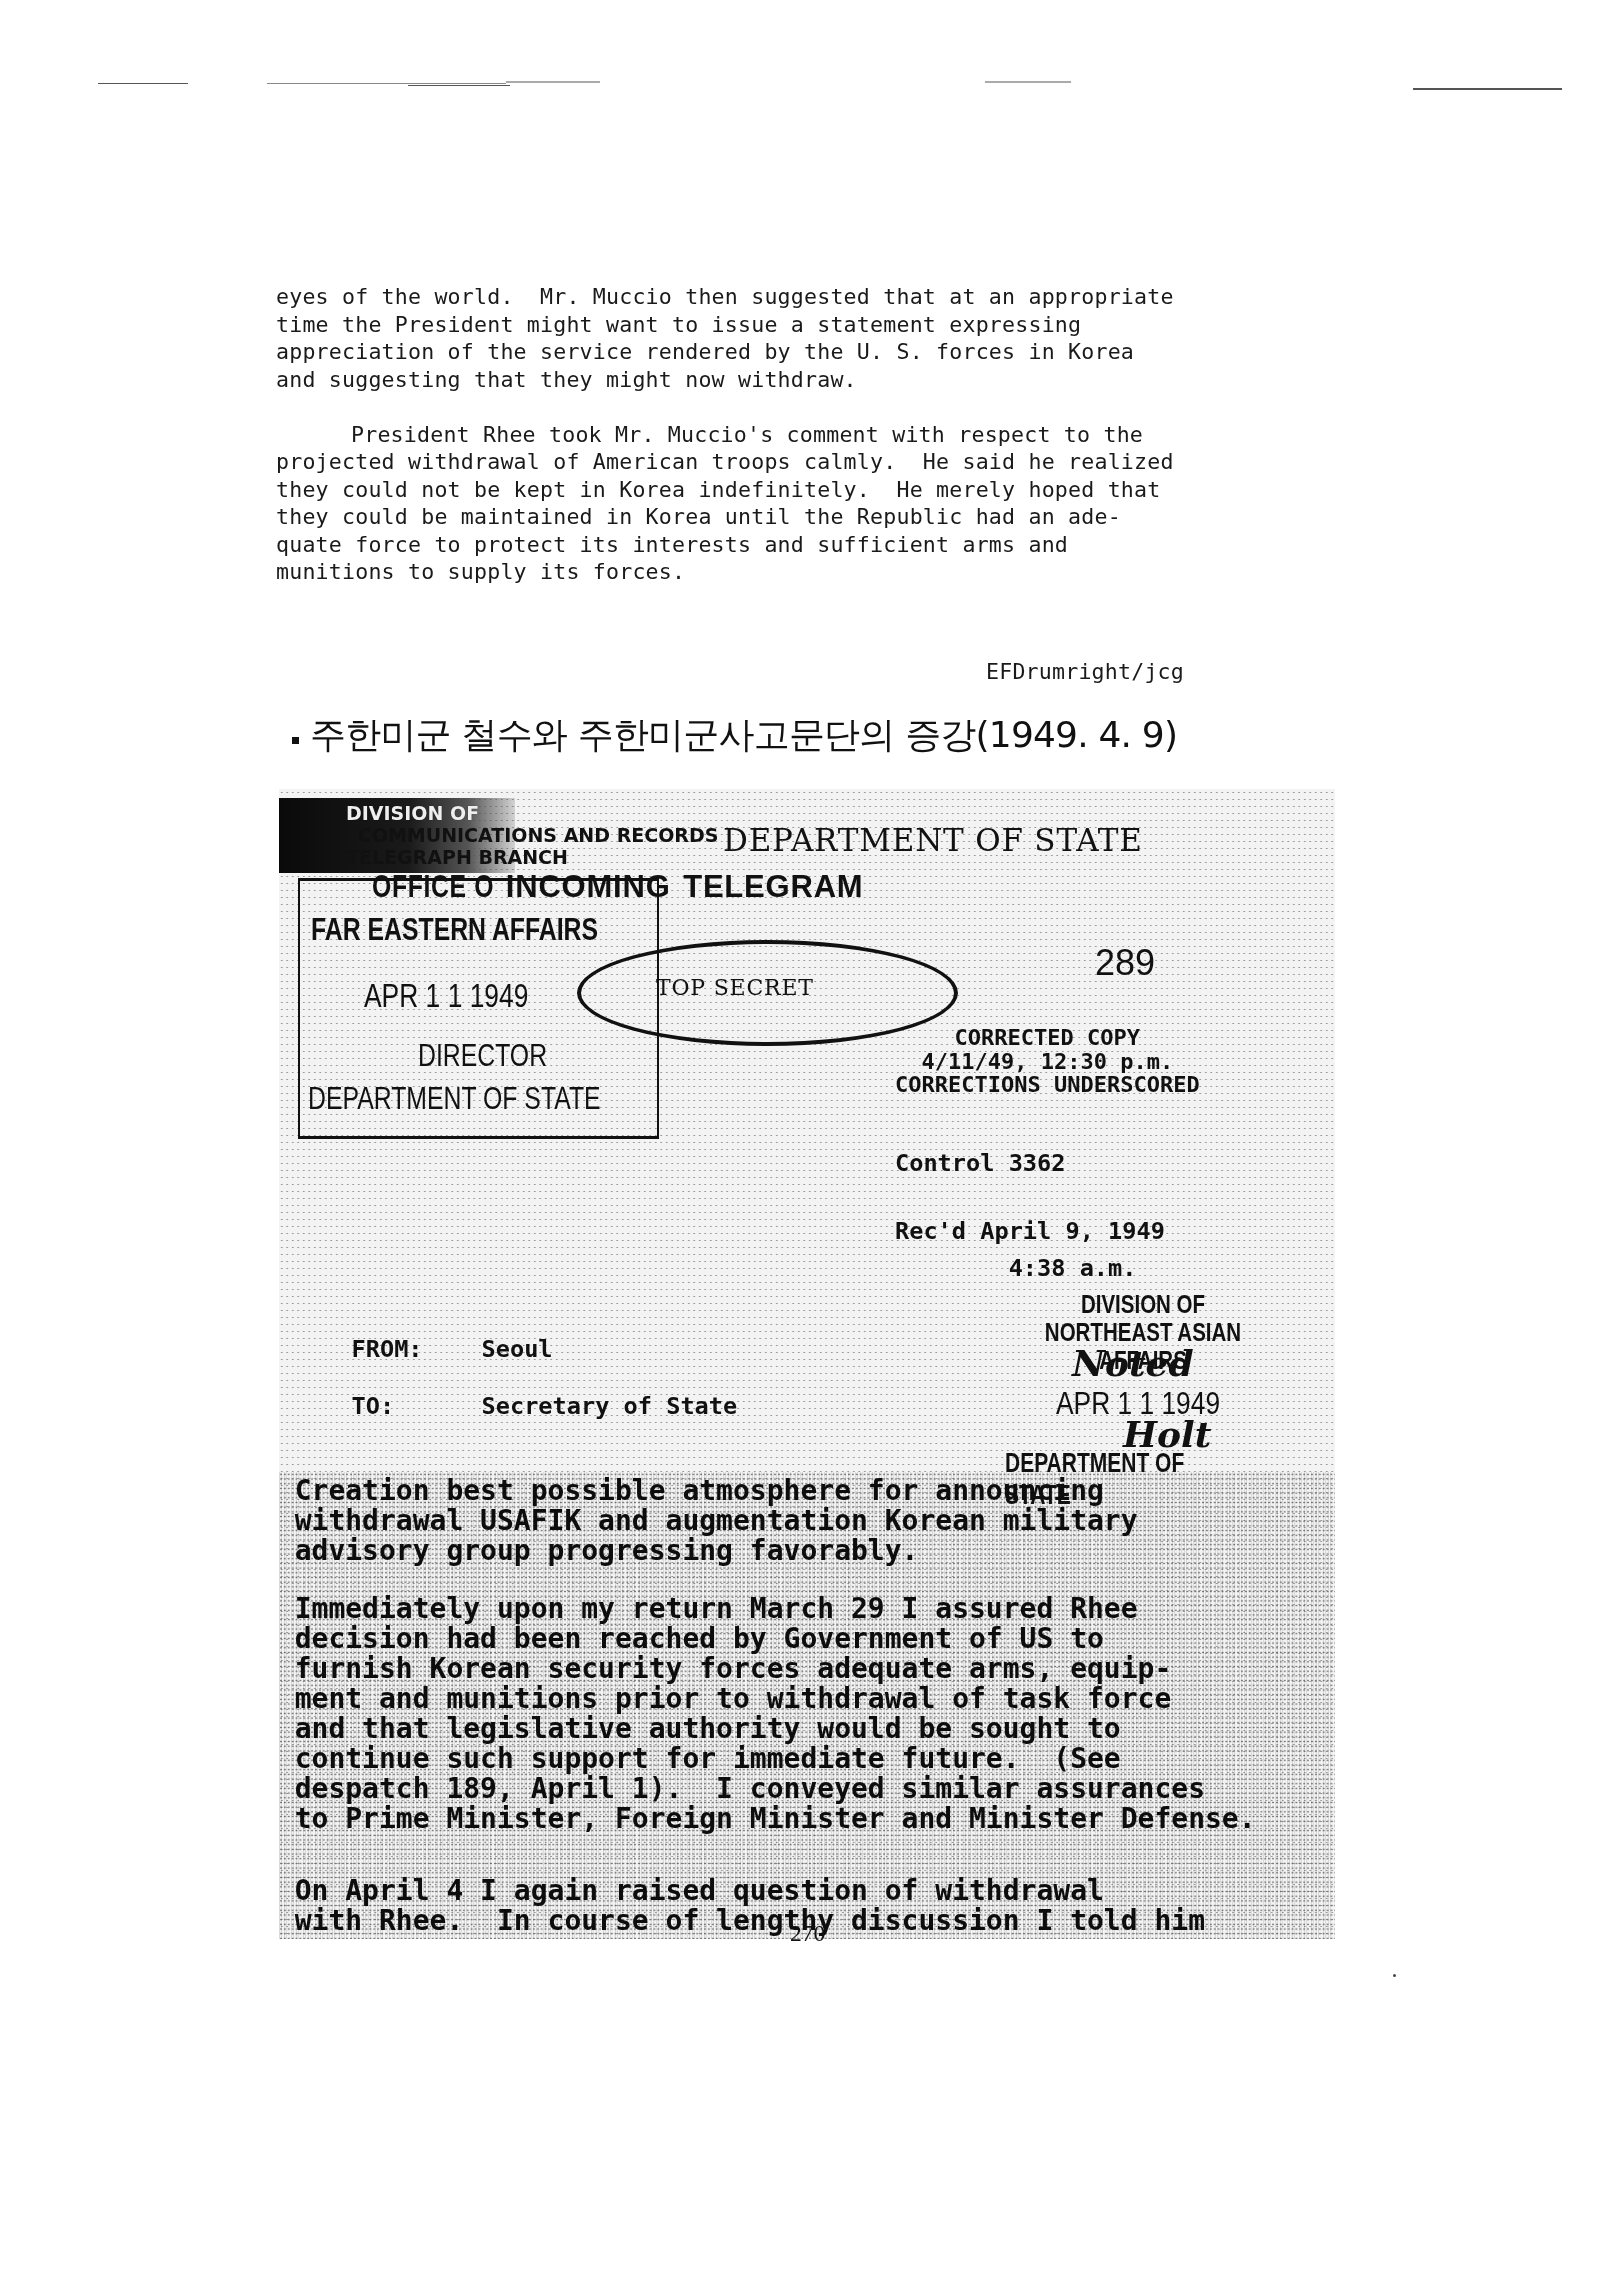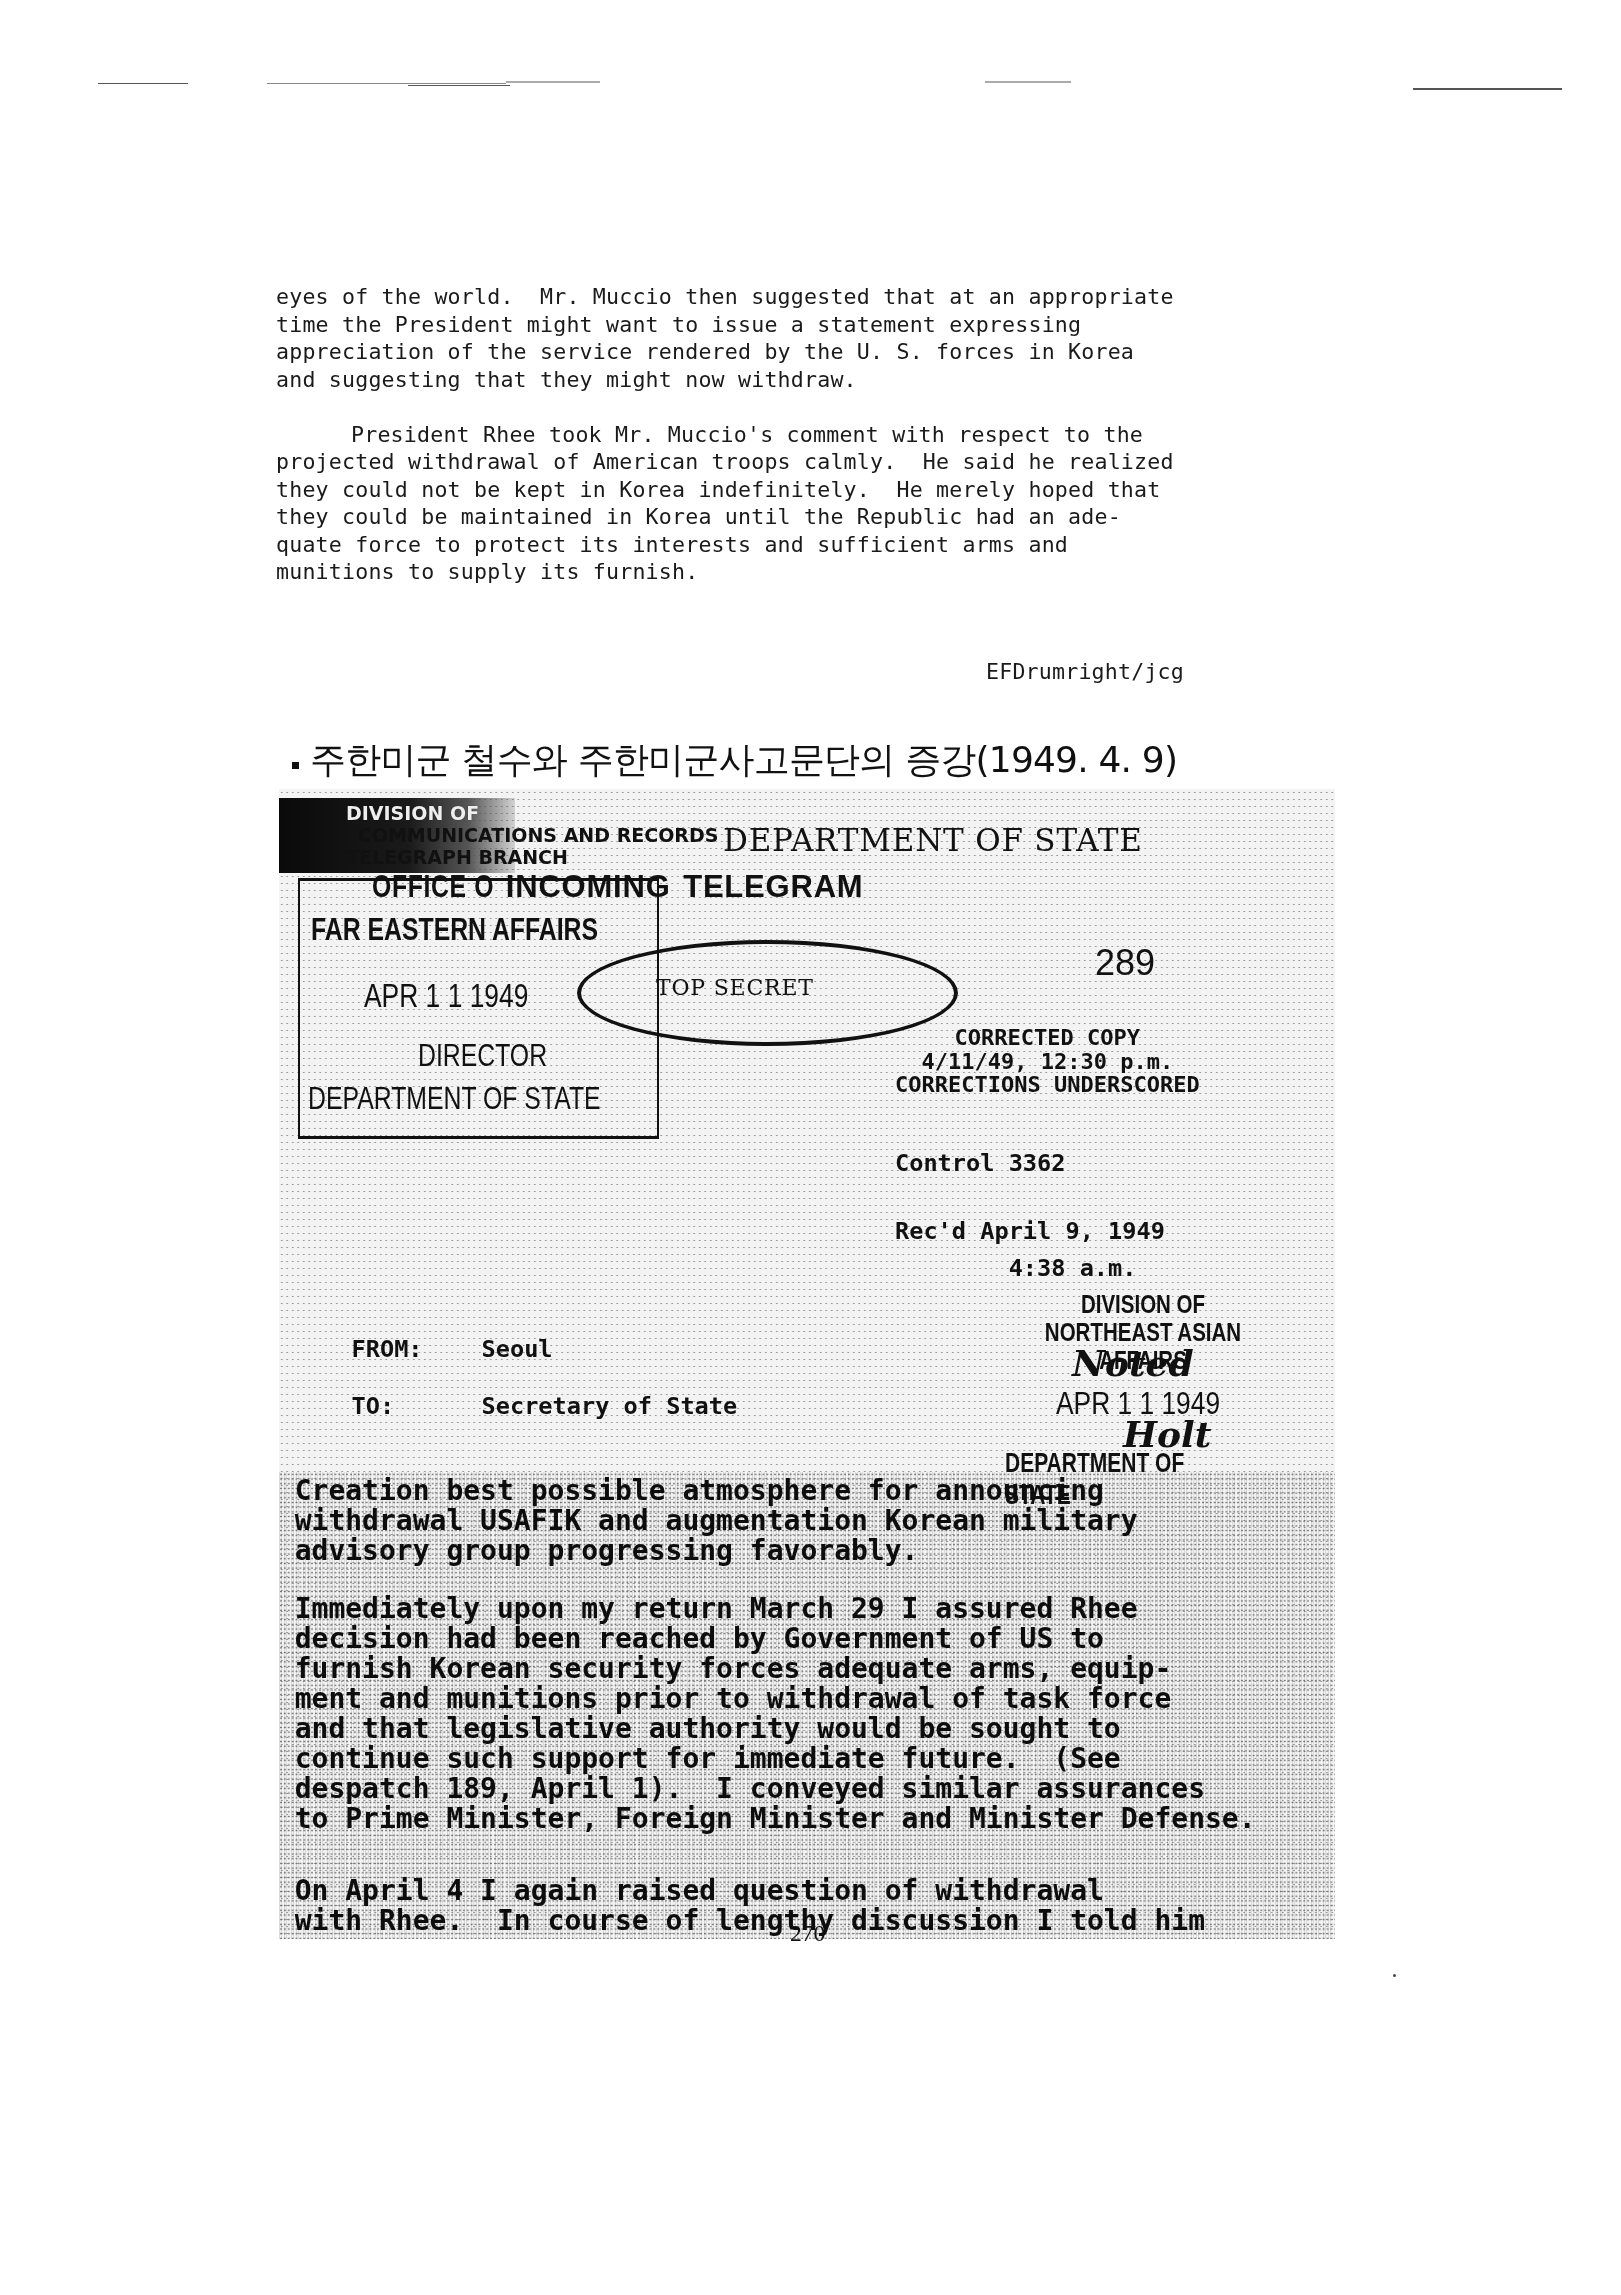--- a/index.html
+++ b/index.html
@@ -16,21 +16,21 @@
       font-size: 21.6px; line-height: 27.5px; color: #1a1a1a;
       letter-spacing: 0.2px;
     }
     .memo p { margin: 0; white-space: pre; }
     .memo .para { margin-top: 27.5px; }
     .memo .indent { padding-left: 75px; }
     .memo .sig { position: absolute; left: 710px; top: 375px; }
 
     
     .section-heading {
-      position: absolute; left: 292px; top: 736px;
+      position: absolute; left: 292px; top: 711px;
       font-family: "DejaVu Sans", "Liberation Sans", sans-serif;
       font-size: 36px; color: #111; letter-spacing: -0.8px;
       display: flex; align-items: center;
     }
     .bullet { width: 7px; height: 7px; background: #111; margin-right: 11px; margin-top: 9.4px; }
 
     
     .telegram {
       position: absolute; left: 279px; top: 789px; width: 1056px; height: 1150px;
       background-color: #f3f3f3;
@@ -155,21 +155,21 @@
   <p>eyes of the world.  Mr. Muccio then suggested that at an appropriate</p>
   <p>time the President might want to issue a statement expressing</p>
   <p>appreciation of the service rendered by the U. S. forces in Korea</p>
   <p>and suggesting that they might now withdraw.</p>
 
   <p class="para indent">President Rhee took Mr. Muccio's comment with respect to the</p>
   <p>projected withdrawal of American troops calmly.  He said he realized</p>
   <p>they could not be kept in Korea indefinitely.  He merely hoped that</p>
   <p>they could be maintained in Korea until the Republic had an ade-</p>
   <p>quate force to protect its interests and sufficient arms and</p>
-  <p>munitions to supply its furnish.</p>
+  <p>munitions to supply its forces.</p>
 
   <p class="sig">EFDrumright/jcg</p>
 </div>
 
 <div class="section-heading">
   <span class="bullet"></span>
   <span>주한미군 철수와 주한미군사고문단의 증강(1949. 4. 9)</span>
 </div>
 
 <div class="telegram">

